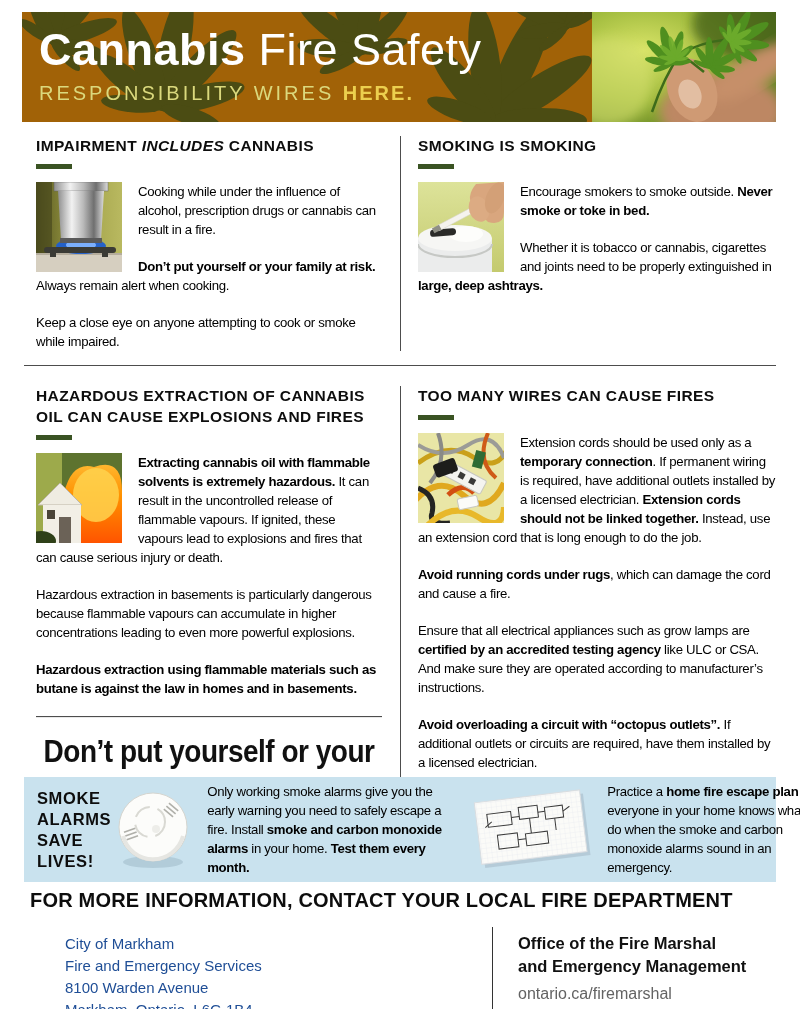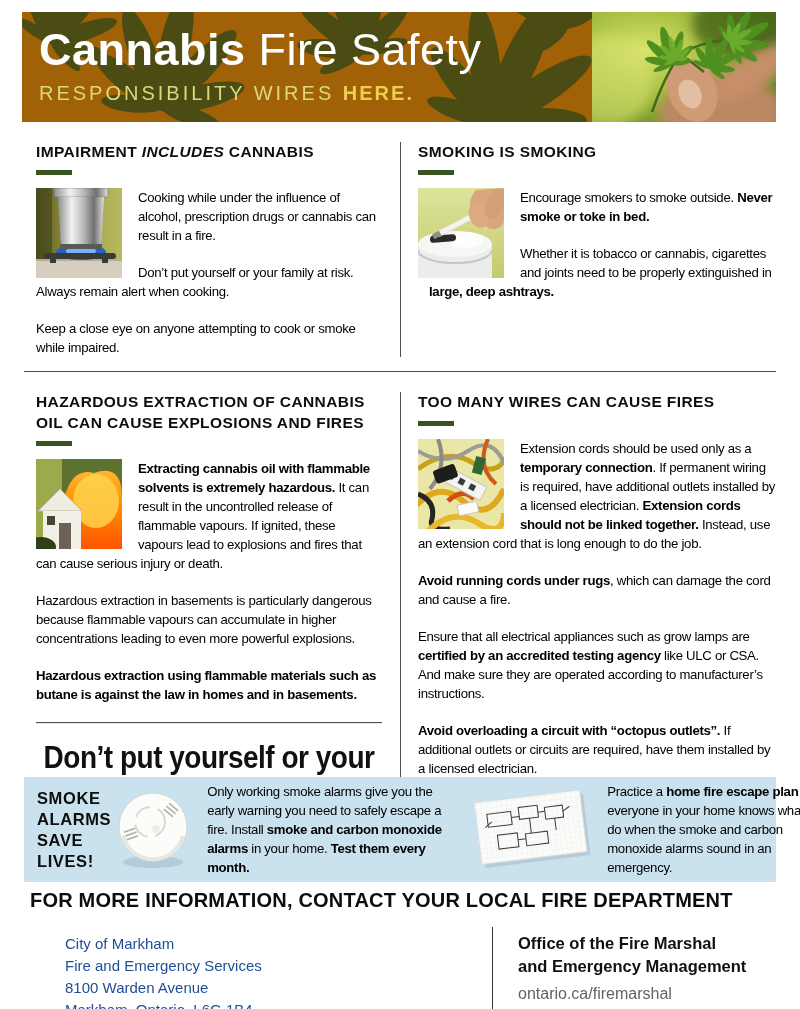--- a/index.html
+++ b/index.html
@@ -11,21 +11,21 @@
   .banner-leaves{position:absolute;left:0;top:0;width:570px;height:110px;}
   .banner-text{position:absolute;left:17px;top:14px;z-index:2;}
   .title{font-size:45px;line-height:1.05;color:#ffffff;letter-spacing:0.5px;white-space:nowrap;}
   .title .tb{font-weight:bold;}
   .title .tr{font-weight:normal;}
   .tagline{margin-top:9px;font-size:20px;letter-spacing:3px;color:#dbd97d;white-space:nowrap;}
   .tagline .tag-em{font-weight:bold;color:#eccf4e;letter-spacing:2px;}
   .banner-photo{position:absolute;right:0;top:0;width:184px;height:110px;}
 
   
-  .content{position:absolute;left:24px;top:142px;width:752px;}
+  .content{position:absolute;left:24px;top:136px;width:752px;}
   .row{display:flex;align-items:stretch;}
   .col{width:376px;box-sizing:border-box;}
   .col.cleft{padding-right:18px;padding-left:12px;}
   .col.cright{border-left:1px solid #4d4d4d;padding-left:17px;}
   .hline{border:none;border-top:1px solid #4d4d4d;margin:14px 0 0 0;}
   .row2{margin-top:20px;}
 
   .sec-h{margin:0;font-size:15.5px;font-weight:bold;letter-spacing:0.4px;line-height:1.32;color:#0d0d0d;}
   .bar{width:36px;height:5px;background:#3a5323;margin:8px 0 13px 0;}
   .mimg{float:left;width:86px;height:90px;margin:0 16px 4px 0;}
@@ -148,21 +148,21 @@
           <ellipse cx="45" cy="64" rx="25" ry="8" fill="#1f5fd0" opacity="0.95"></ellipse>
           <ellipse cx="45" cy="63" rx="15" ry="5" fill="#7fb3ff" opacity="0.95"></ellipse>
           <rect x="8" y="65" width="72" height="6" rx="3" fill="#3b3b35"></rect>
           <rect x="14" y="70" width="6" height="5" fill="#3b3b35"></rect>
             <rect x="66" y="70" width="6" height="5" fill="#3b3b35"></rect>
           <rect x="18" y="0" width="54" height="9" fill="url(#met)" stroke="#666" stroke-width="0.5"></rect>
           <path d="M22,9 h46 l-3,49 h-40 z" fill="url(#met)"></path>
           <rect x="24" y="56" width="42" height="5" fill="#5a5a5a"></rect>
         </svg>
         <p class="para"><span>Cooking while under the influence of alcohol, prescription drugs or cannabis can result in a fire.</span></p>
-        <p class="para"><span style="font-weight: normal;">Don’t put yourself or your family at risk.</span><span> Always remain alert when cooking.</span></p>
+        <p class="para"><span style="font-weight: bold;">Don’t put yourself or your family at risk.</span><span> Always remain alert when cooking.</span></p>
         <p class="para"><span>Keep a close eye on anyone attempting to cook or smoke while impaired.</span></p>
       </section>
 
       <section class="col cright">
         <h2 class="sec-h"><span>SMOKING IS SMOKING</span></h2>
         <div class="bar"></div>
         <svg class="mimg" viewBox="0 0 86 90" aria-hidden="true">
           <defs>
             <linearGradient id="ybg" x1="0" y1="0" x2="0" y2="1">
               <stop offset="0" stop-color="#dde39a"></stop>
@@ -177,21 +177,21 @@
           <rect x="12" y="47" width="26" height="7" rx="3.5" fill="#2a2a28" transform="rotate(-5 25 50)"></rect>
           <g transform="rotate(-28 40 36)">
             <rect x="16" y="33" width="42" height="5.5" rx="2.7" fill="#f5f3ee" stroke="#d8d4cc" stroke-width="0.5"></rect>
             <rect x="12" y="33" width="8" height="5.5" fill="#8f8f85"></rect>
           </g>
           <path d="M86,0 L58,2 Q47,15 56,26 L70,40 Q86,44 86,30 Z" fill="#d9a67e"></path>
           <ellipse cx="61" cy="27" rx="10" ry="13" fill="#dcab83" transform="rotate(-20 61 27)"></ellipse>
           <ellipse cx="77" cy="16" rx="9" ry="16" fill="#d3a077" transform="rotate(20 77 16)"></ellipse>
         </svg>
         <p class="para"><span>Encourage smokers to smoke outside. </span><span style="font-weight: bold;">Never smoke or toke in bed.</span></p>
-        <p class="para"><span>Whether it is tobacco or cannabis, cigarettes and joints need to be properly extinguished in </span><span style="font-weight: bold; margin-left: 11px;">large, deep ashtrays.</span></p>
+        <p class="para"><span>Whether it is tobacco or cannabis, cigarettes and joints need to be properly extinguished in </span><span style="font-weight: bold;">large, deep ashtrays.</span></p>
       </section>
     </div>
 
     <div class="hline"></div>
 
     <div class="row row2">
       <section class="col cleft">
         <h2 class="sec-h"><span>HAZARDOUS EXTRACTION OF CANNABIS OIL CAN CAUSE EXPLOSIONS AND FIRES</span></h2>
         <div class="bar"></div>
         <svg class="mimg" viewBox="0 0 86 90" aria-hidden="true">

